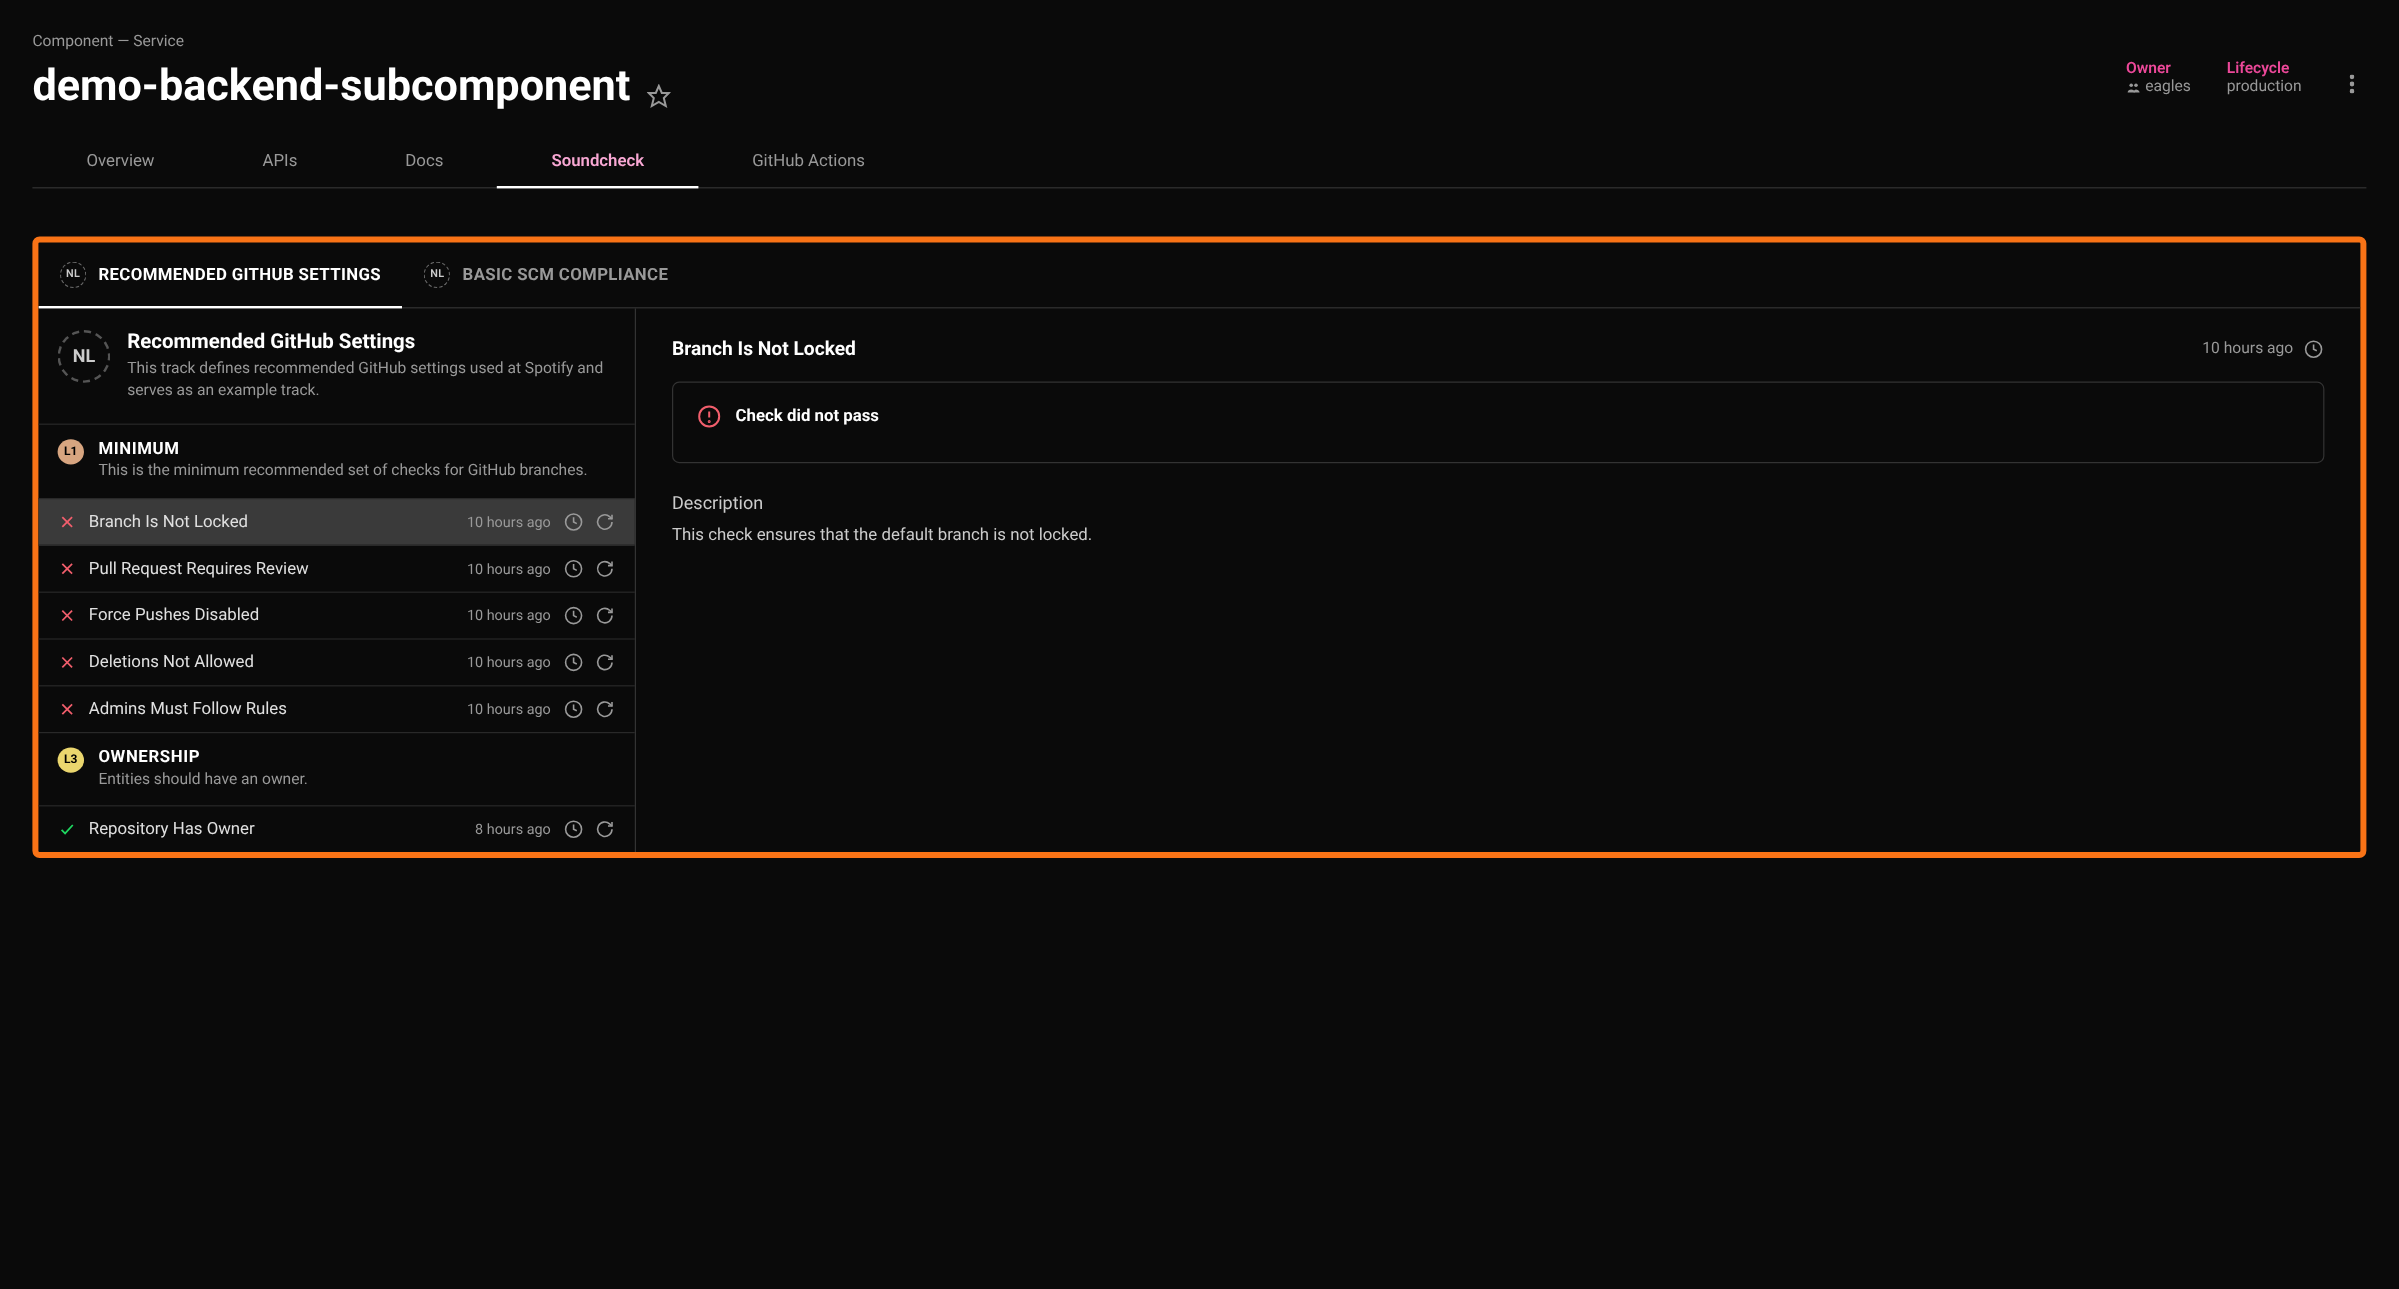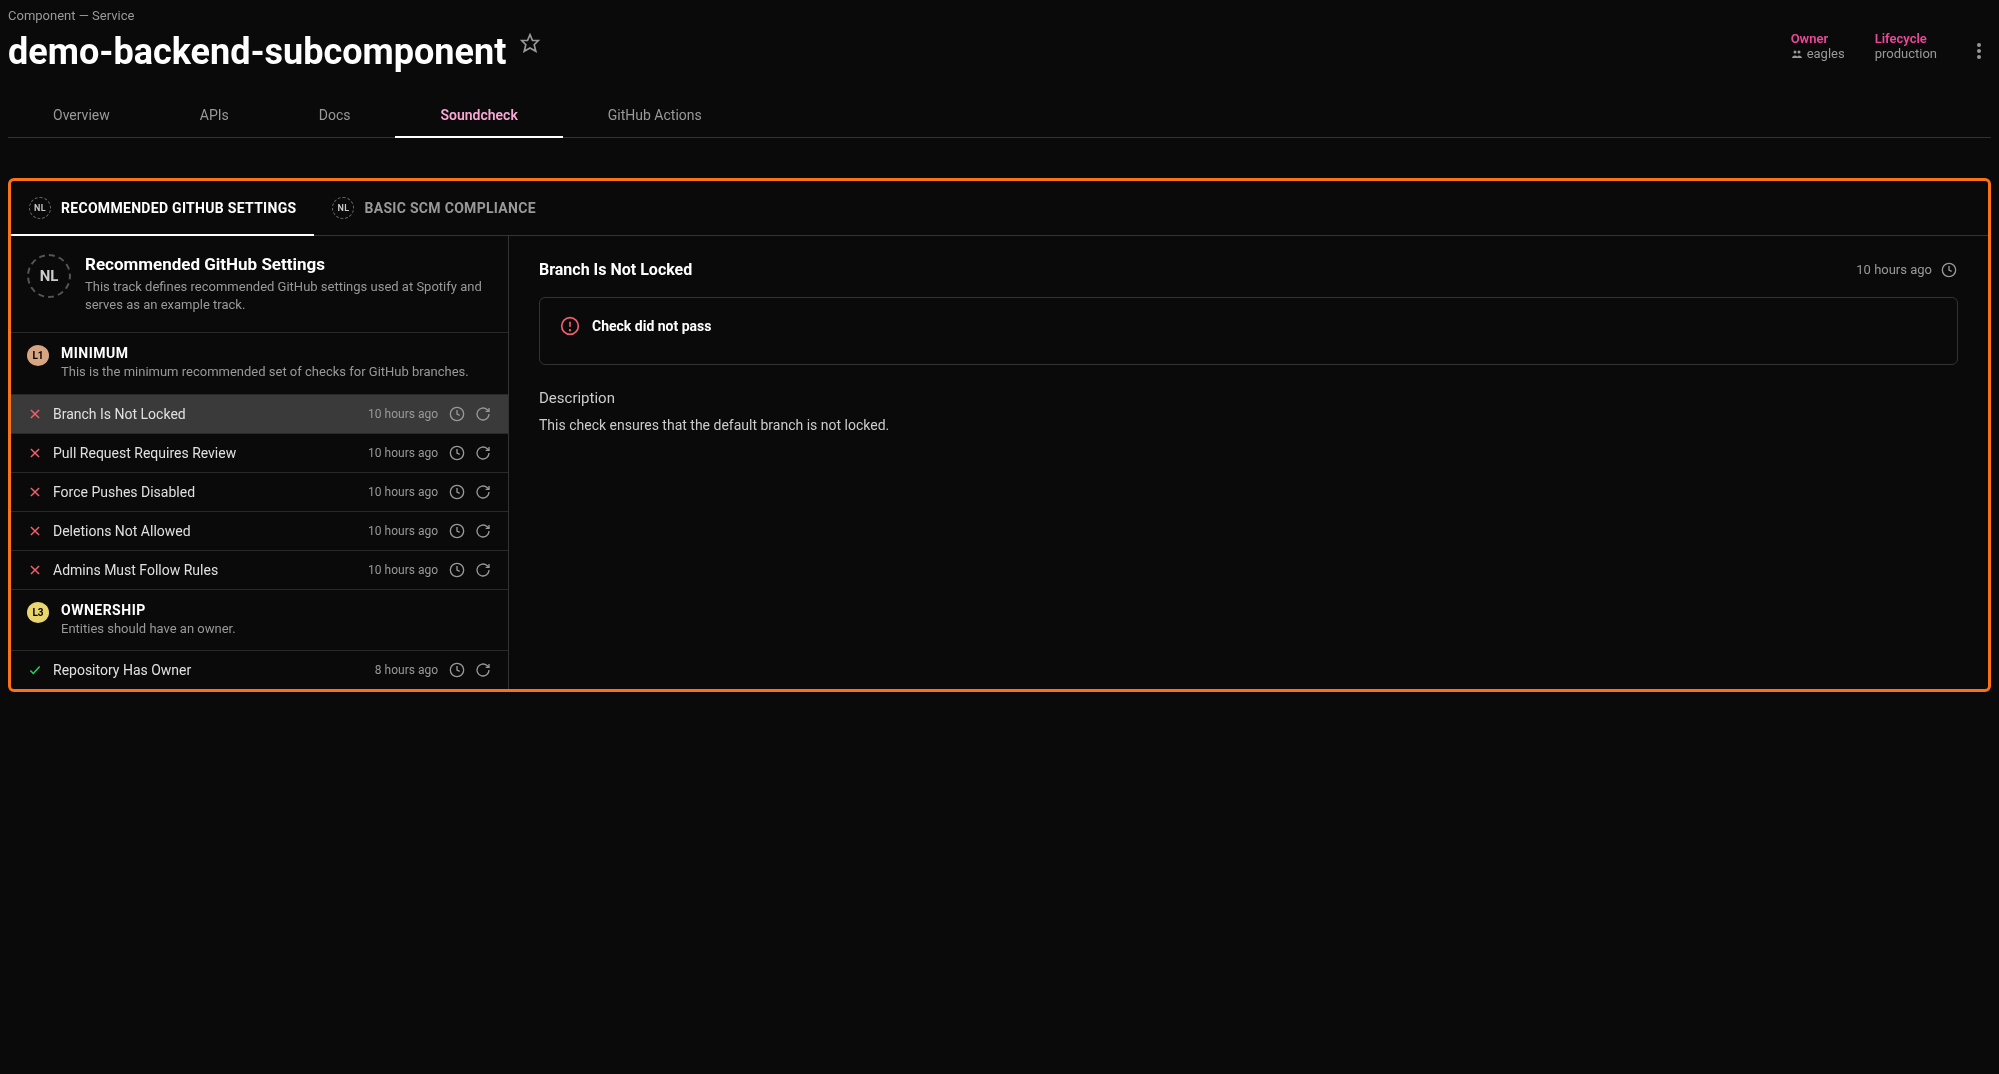--- a/index.html
+++ b/index.html
@@ -3,29 +3,29 @@
   <meta charset="utf-8">
   <style>
     * { margin: 0; padding: 0; box-sizing: border-box; }
     body {
       background: #0a0a0a;
       color: #e0e0e0;
       font-family: -apple-system, BlinkMacSystemFont, "Segoe UI", Roboto, sans-serif;
       font-size: 14px;
       min-height: 100vh;
     }
-    .page { padding: 8px; }
+    .page { padding: 27px; }
     .breadcrumb { color: #999; font-size: 13px; margin-bottom: 8px; }
     .header-row {
       display: flex;
       justify-content: space-between;
       align-items: flex-start;
       margin-bottom: 20px;
     }
-    .title-group { display: flex; align-items: flex-start; gap: 12px; }
+    .title-group { display: flex; align-items: flex-end; gap: 12px; }
     .page-title { font-size: 36px; font-weight: 700; color: #fff; }
     .star-icon { width: 24px; height: 24px; display: flex; align-items: center; justify-content: center; cursor: pointer; }
     .star-icon svg { width: 20px; height: 20px; fill: none; stroke: #999; stroke-width: 2; }
     .meta-group { display: flex; gap: 30px; align-items: flex-start; }
     .meta-item { display: flex; flex-direction: column; }
     .meta-label { font-size: 13px; color: #ec4899; font-weight: 600; }
     .meta-value { font-size: 13px; color: #999; display: flex; align-items: center; gap: 4px; }
     .meta-value svg { width: 12px; height: 12px; fill: #999; }
     .more-btn { width: 24px; height: 40px; display: flex; align-items: center; justify-content: center; cursor: pointer; }
     .more-btn svg { width: 4px; height: 16px; fill: #999; }
@@ -45,21 +45,21 @@
     .tab.active::after {
       content: '';
       position: absolute;
       bottom: -1px;
       left: 0; right: 0;
       height: 2px;
       background: #fff;
     }
     .panel {
       margin-top: 40px;
-      border: 3px solid #f97316;
+      border: 5px solid #f97316;
       border-radius: 6px;
       overflow: hidden;
     }
     .subtabs {
       display: flex;
       border-bottom: 1px solid #333;
     }
     .subtab {
       padding: 16px 18px;
       display: flex;

